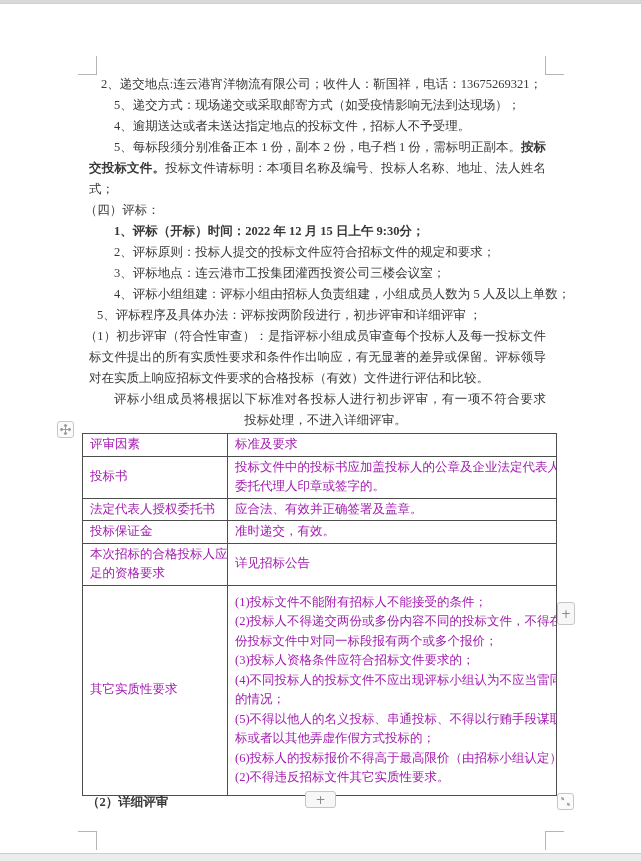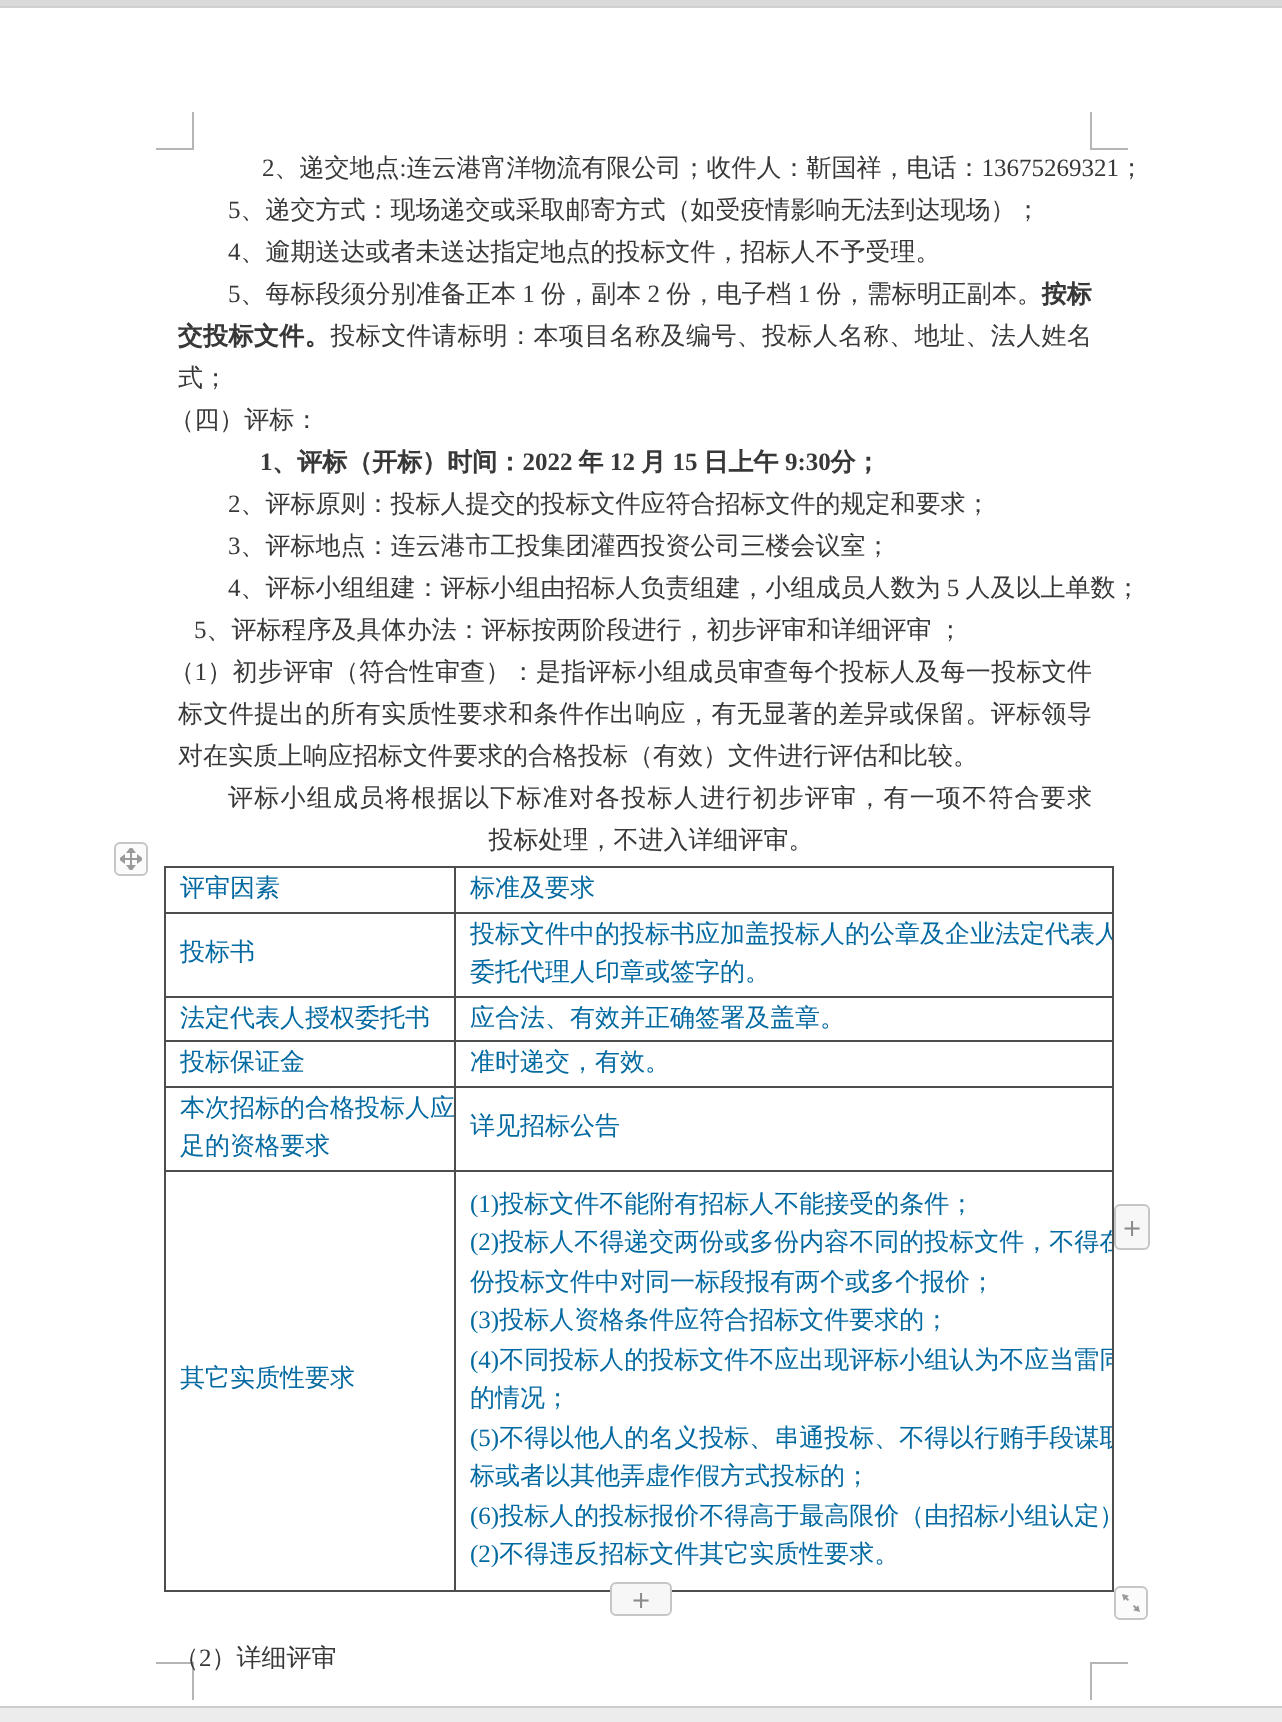--- a/index.html
+++ b/index.html
@@ -36,21 +36,21 @@
     height:21px; line-height:21px;
     white-space:nowrap; overflow:visible;
   }
   .doc-line.fill { white-space:normal; text-align:justify; text-align-last:justify; overflow:hidden; }
   .seg-b { font-weight:bold; }
 
   
   #review-table {
     position:absolute; left:82px; top:433px; width:474px;
     border-collapse:collapse; table-layout:fixed;
-    font-size:12.5px; color:#0369a1;
+    font-size:12.5px; color:#a21caf;
   }
   #review-table td, #review-table th {
     border:1px solid #4d4d4d;
     vertical-align:middle;
     padding:1px 7px;
     font-weight:normal;
     text-align:left;
     line-height:19.5px;
     overflow:hidden;
   }
@@ -59,22 +59,22 @@
   tr.row-h  { height:22px; }
   tr.row-0  { height:39px; }
   tr.row-1  { height:21px;padding-left:24px; }
   tr.row-2  { height:22px; }
   tr.row-3  { height:41px; }
   tr.row-4  { height:210px; }
   tr.row-4 td { line-height:21px; }
   .cell-line { white-space:nowrap; }
 
   #after-table {
-    position:absolute; left:87px; top:821px;
-    font-size:12.5px; line-height:16px;
+    position:absolute; left:87px; top:794px;
+    font-size:12.5px; line-height:16px;font-weight:bold;
   }
 
   
   .ctrl {
     position:absolute;
     background:#f7f7f7;
     border:1px solid #c6c6c6;
     border-radius:3px;
     color:#8a8a8a;
     display:flex; align-items:center; justify-content:center;
@@ -90,28 +90,28 @@
 <body>
 
 <div class="band-top"></div>
 <div class="band-bottom"></div>
 <div class="mark tl"></div>
 <div class="mark tr"></div>
 <div class="mark bl"></div>
 <div class="mark br"></div>
 
 <div id="doc-lines">
-    <div class="doc-line" style="margin-left: 42px;"><span class="seg-n">2、递交地点:连云港宵洋物流有限公司；收件人：靳国祥，电话：13675269321；</span></div>
+    <div class="doc-line" style="margin-left: 12px;"><span class="seg-n">2、递交地点:连云港宵洋物流有限公司；收件人：靳国祥，电话：13675269321；</span></div>
     <div class="doc-line" style="margin-left: 25px;"><span class="seg-n">5、递交方式：现场递交或采取邮寄方式（如受疫情影响无法到达现场）；</span></div>
     <div class="doc-line" style="margin-left: 25px;"><span class="seg-n">4、逾期送达或者未送达指定地点的投标文件，招标人不予受理。</span></div>
     <div class="doc-line fill" style="margin-left: 25px;"><span class="seg-n">5、每标段须分别准备正本 1 份，副本 2 份，电子档 1 份，需标明正副本。</span><span class="seg-b">按标段分别递</span></div>
     <div class="doc-line fill" style="margin-left: 0px;"><span class="seg-b">交投标文件。</span><span class="seg-n">投标文件请标明：本项目名称及编号、投标人名称、地址、法人姓名及联系方</span></div>
     <div class="doc-line" style="margin-left: 0px;"><span class="seg-n">式；</span></div>
     <div class="doc-line" style="margin-left: -4.375px;"><span class="seg-n">（四）评标：</span></div>
-    <div class="doc-line" style="margin-left: 41px;"><span class="seg-b">1、评标（开标）时间：2022 年 12 月 15 日上午 9:30分；</span></div>
+    <div class="doc-line" style="margin-left: 25px;"><span class="seg-b">1、评标（开标）时间：2022 年 12 月 15 日上午 9:30分；</span></div>
     <div class="doc-line" style="margin-left: 25px;"><span class="seg-n">2、评标原则：投标人提交的投标文件应符合招标文件的规定和要求；</span></div>
     <div class="doc-line" style="margin-left: 25px;"><span class="seg-n">3、评标地点：连云港市工投集团灌西投资公司三楼会议室；</span></div>
     <div class="doc-line" style="margin-left: 25px;"><span class="seg-n">4、评标小组组建：评标小组由招标人负责组建，小组成员人数为 5 人及以上单数；</span></div>
     <div class="doc-line" style="margin-left: 8px;"><span class="seg-n">5、评标程序及具体办法：评标按两阶段进行，初步评审和详细评审 ；</span></div>
     <div class="doc-line fill" style="margin-left: -4.375px;"><span class="seg-n">（1）初步评审（符合性审查）：是指评标小组成员审查每个投标人及每一投标文件是否对招</span></div>
     <div class="doc-line fill" style="margin-left: 0px;"><span class="seg-n">标文件提出的所有实质性要求和条件作出响应，有无显著的差异或保留。评标领导小组将仅</span></div>
     <div class="doc-line" style="margin-left: 0px;"><span class="seg-n">对在实质上响应招标文件要求的合格投标（有效）文件进行评估和比较。</span></div>
     <div class="doc-line fill" style="margin-left: 25px;"><span class="seg-n">评标小组成员将根据以下标准对各投标人进行初步评审，有一项不符合要求的，作否决</span></div>
     <div class="doc-line" style="margin-left: 16px; text-align: center;"><span class="seg-n">投标处理，不进入详细评审。</span></div>
   </div>

